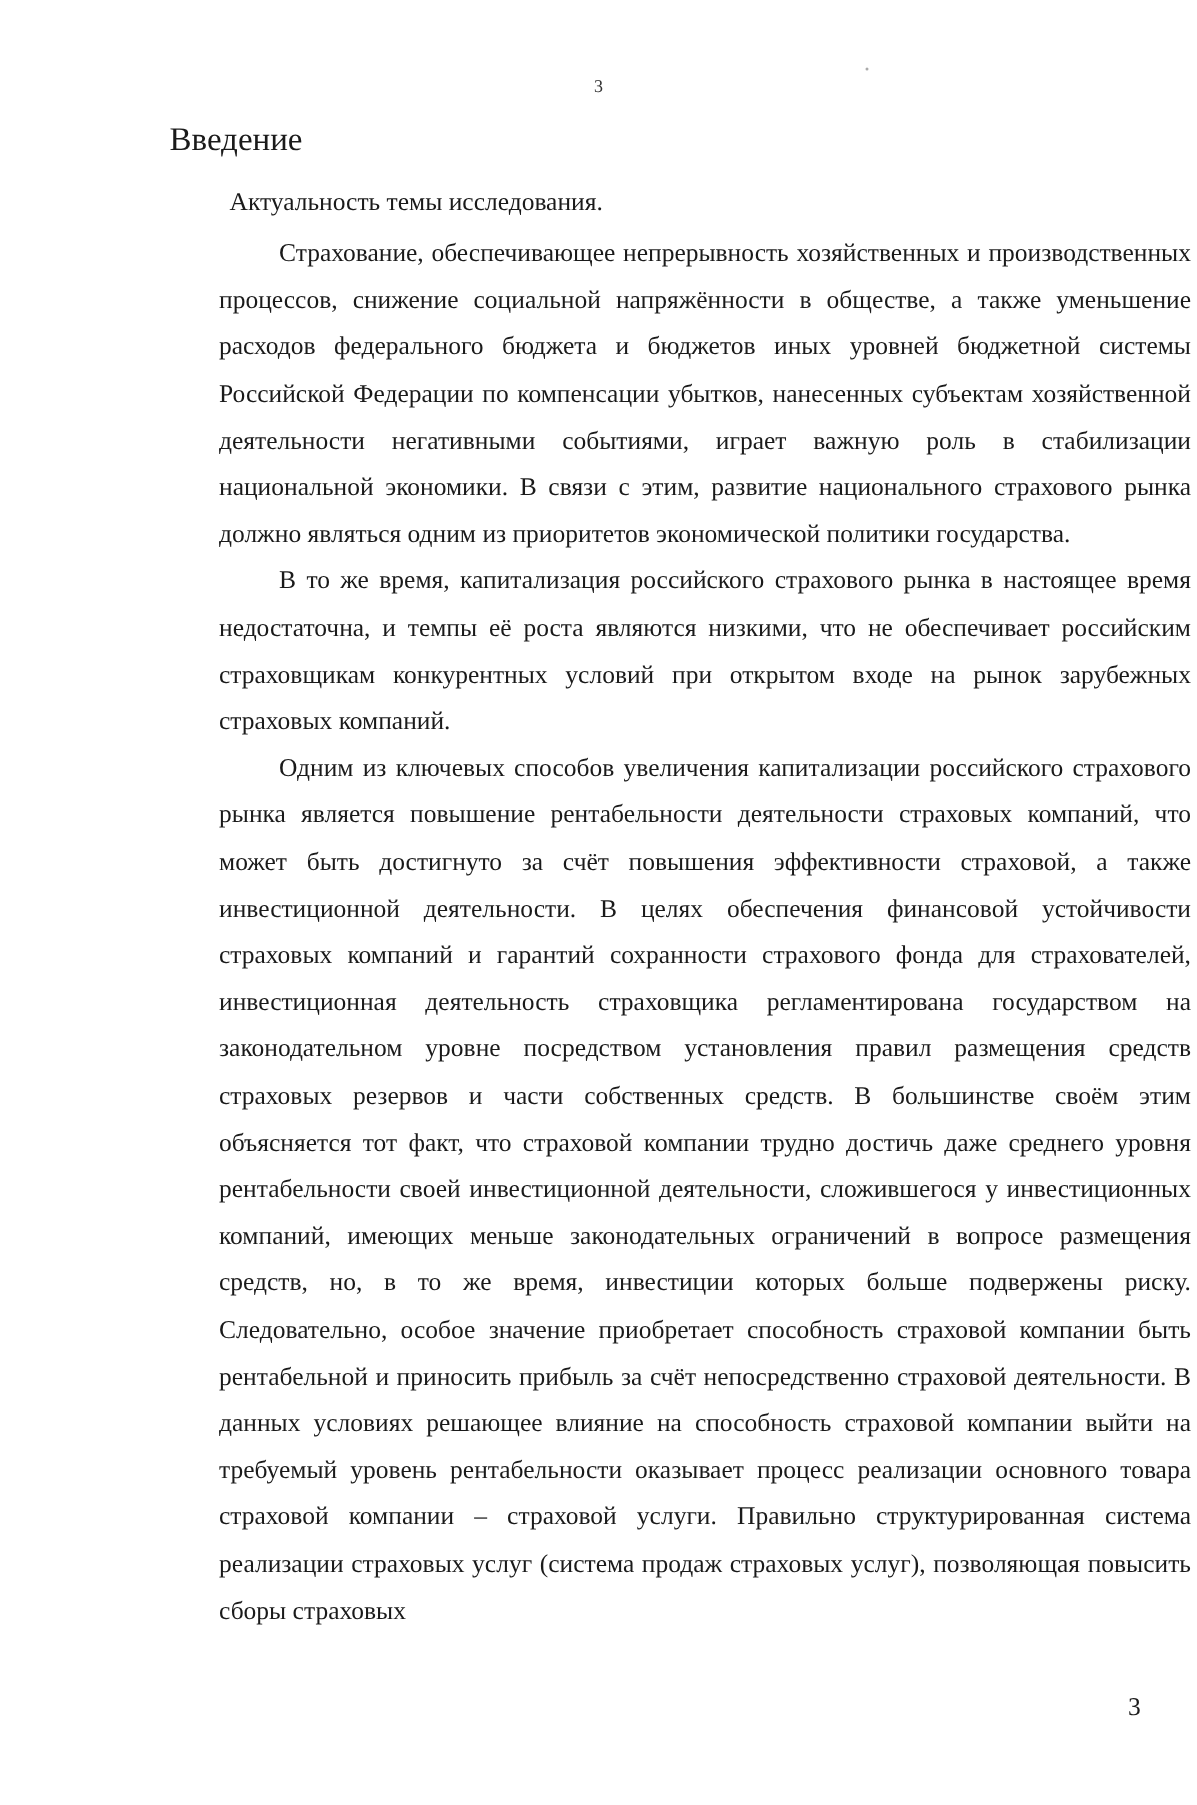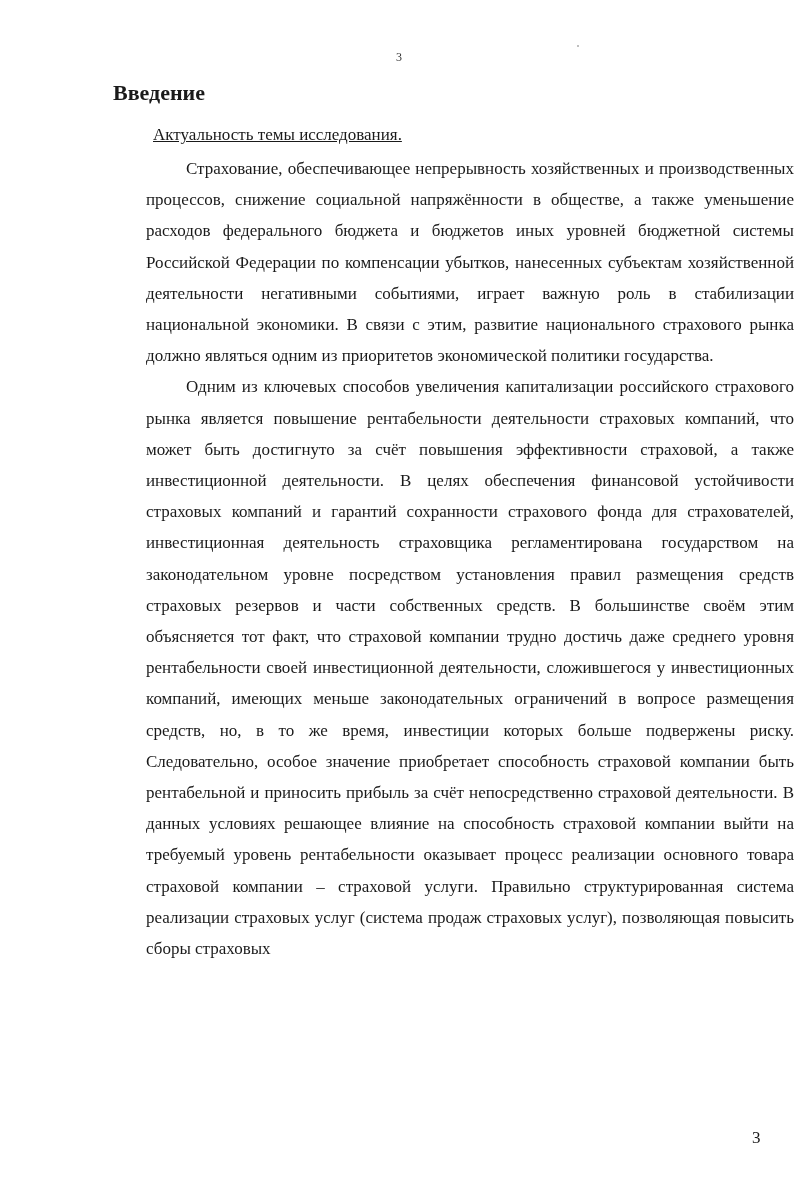--- a/index.html
+++ b/index.html
@@ -1,35 +1,36 @@
 <!DOCTYPE html>
 <html><head>
 <meta charset="utf-8">
 <style>
   html, body { margin: 0; padding: 0; background: #ffffff; }
   body { width: 798px; height: 1203px; position: relative; overflow: hidden;
          font-family: "Liberation Serif", "DejaVu Serif", serif; color: #1a1a1a; }
   .top-num { position: absolute; top: 50px; left: 0; width: 798px; text-align: center;
              font-size: 12px; color: #333; }
   .speck { position: absolute; top: 45px; left: 577px; width: 2px; height: 2px; background: #aaa; border-radius: 1px; }
-  .heading { position: absolute; top: 80px; left: 113px; font-size: 22px; font-weight: bold; margin: 0; }
-  .subtitle { position: absolute; top: 125px; left: 153px; font-size: 17px; text-decoration: underline; }
+  .heading { position: absolute; top: 80px; left: 113px; font-size: 22px; font-weight: normal; margin: 0; }
+  .subtitle { position: absolute; top: 125px; left: 153px; font-size: 17px; }
   .body-text { position: absolute; top: 153px; left: 113px; width: 648px; font-size: 17px;
                line-height: 31.2px; text-align: justify; margin-left: 33px; }
   .body-text p { margin: 0; text-indent: 40px; }
   .bottom-num { position: absolute; top: 1128px; left: 752px; font-size: 17px; }
 </style>
 </head>
 <body>
 
 <div class="top-num">3</div>
 <div class="speck"></div>
 
 <h1 class="heading">Введение</h1>
 
 <div class="subtitle">Актуальность темы исследования.</div>
 
 <div class="body-text">
   <p>Страхование, обеспечивающее непрерывность хозяйственных и производственных процессов, снижение социальной напряжённости в обществе, а также уменьшение расходов федерального бюджета и бюджетов иных уровней бюджетной системы Российской Федерации по компенсации убытков, нанесенных субъектам хозяйственной деятельности негативными событиями, играет важную роль в стабилизации национальной экономики. В связи с этим, развитие национального страхового рынка должно являться одним из приоритетов экономической политики государства.</p>
+  <p>В то же время, капитализация российского страхового рынка в настоящее время недостаточна, и темпы её роста являются низкими, что не обеспечивает российским страховщикам конкурентных условий при открытом входе на рынок зарубежных страховых компаний.</p>
   <p>Одним из ключевых способов увеличения капитализации российского страхового рынка является повышение рентабельности деятельности страховых компаний, что может быть достигнуто за счёт повышения эффективности страховой, а также инвестиционной деятельности. В целях обеспечения финансовой устойчивости страховых компаний и гарантий сохранности страхового фонда для страхователей, инвестиционная деятельность страховщика регламентирована государством на законодательном уровне посредством установления правил размещения средств страховых резервов и части собственных средств. В большинстве своём этим объясняется тот факт, что страховой компании трудно достичь даже среднего уровня рентабельности своей инвестиционной деятельности, сложившегося у инвестиционных компаний, имеющих меньше законодательных ограничений в вопросе размещения средств, но, в то же время, инвестиции которых больше подвержены риску. Следовательно, особое значение приобретает способность страховой компании быть рентабельной и приносить прибыль за счёт непосредственно страховой деятельности. В данных условиях решающее влияние на способность страховой компании выйти на требуемый уровень рентабельности оказывает процесс реализации основного товара страховой компании – страховой услуги. Правильно структурированная система реализации страховых услуг (система продаж страховых услуг), позволяющая повысить сборы страховых</p>
 </div>
 
 <div class="bottom-num">3</div>
 
 </body></html>

